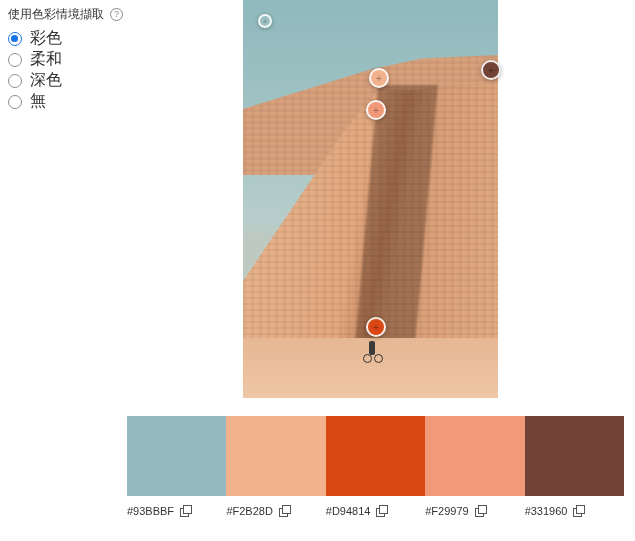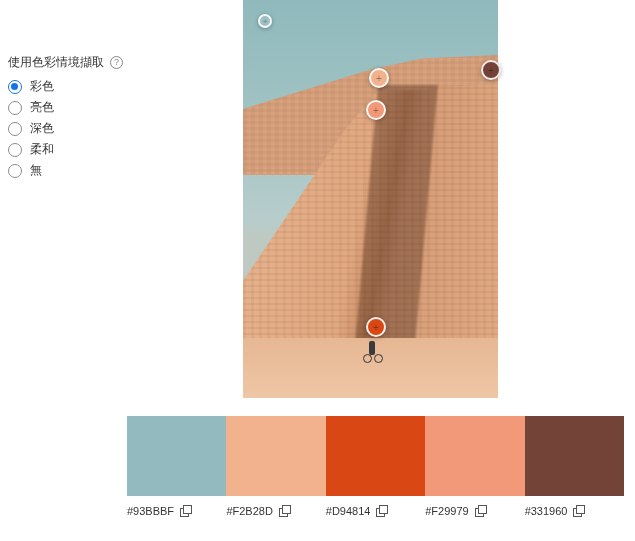--- a/index.html
+++ b/index.html
@@ -19,21 +19,20 @@
     top: 6px;
     width: 115px;
   }
   .panel-title {
     font-size: 12px;
     color: #333;
     display: flex;
     align-items: center;
     gap: 6px;
     margin-bottom: 8px;
-    margin-top: 48px;
   }
   .help-icon {
     display: inline-flex;
     align-items: center;
     justify-content: center;
     width: 13px;
     height: 13px;
     border: 1px solid #888;
     border-radius: 50%;
     font-size: 9px;
@@ -69,21 +68,21 @@
     position: absolute;
     left: 2px;
     top: 2px;
     width: 7px;
     height: 7px;
     background: #1473e6;
     border-radius: 50%;
   }
   .radio-label {
     color: #333;
-    font-size: 12px;
+    font-size: 16px;
   }
 
   .image-wrap {
     position: absolute;
     left: 243px;
     top: 0px;
     width: 255px;
     height: 398px;
     overflow: hidden;
   }
@@ -249,32 +248,28 @@
     <span>使用色彩情境擷取</span>
     <span class="help-icon">?</span>
   </div>
   <div class="radio-list" id="radio-list">
       <div class="radio-item">
         <span class="radio selected"></span>
         <span class="radio-label">彩色</span>
       </div>
       <div class="radio-item">
         <span class="radio"></span>
-        <span class="radio-label">亮色</span>
+        <span class="radio-label">柔和</span>
       </div>
       <div class="radio-item">
         <span class="radio"></span>
         <span class="radio-label">深色</span>
       </div>
       <div class="radio-item">
         <span class="radio"></span>
-        <span class="radio-label">柔和</span>
-      </div>
-      <div class="radio-item">
-        <span class="radio"></span>
         <span class="radio-label">無</span>
       </div>
     </div>
 </div>
 
 <div class="image-wrap">
   <div class="image-sky"></div>
   <div class="wall">
     <div class="wall-far"></div>
     <div class="wall-main"></div>

